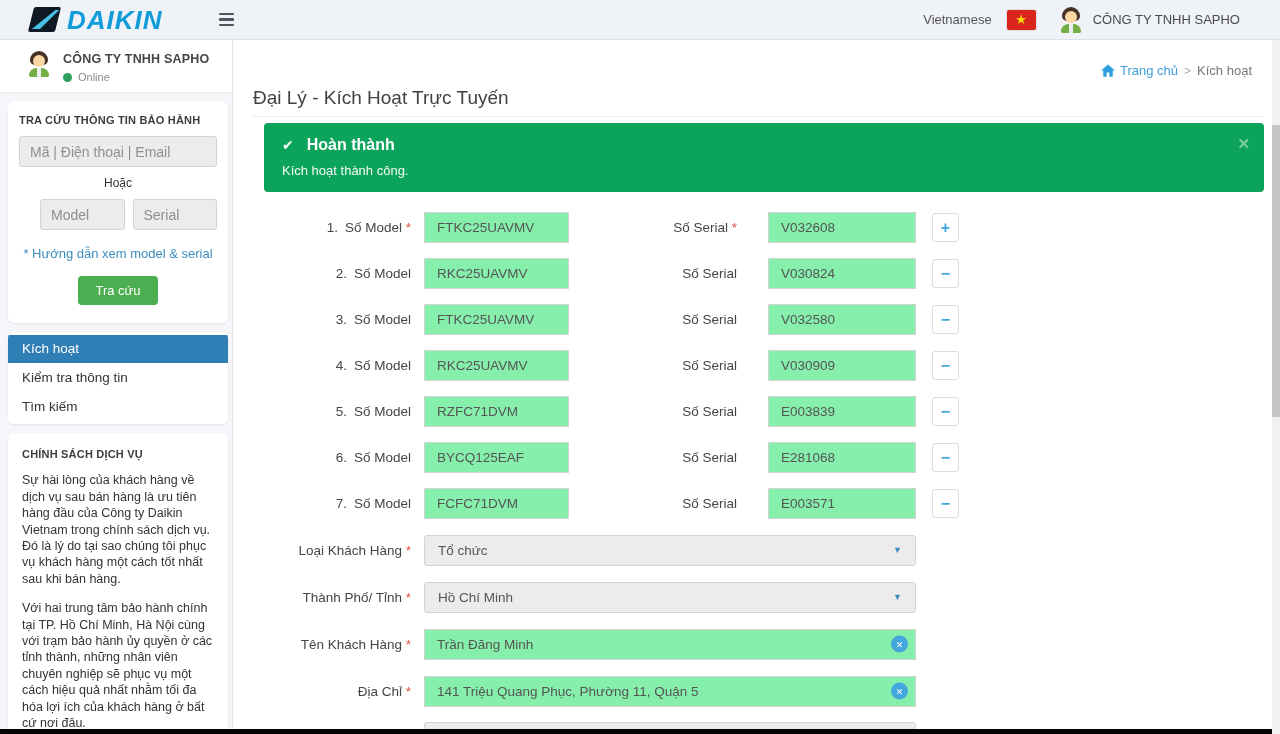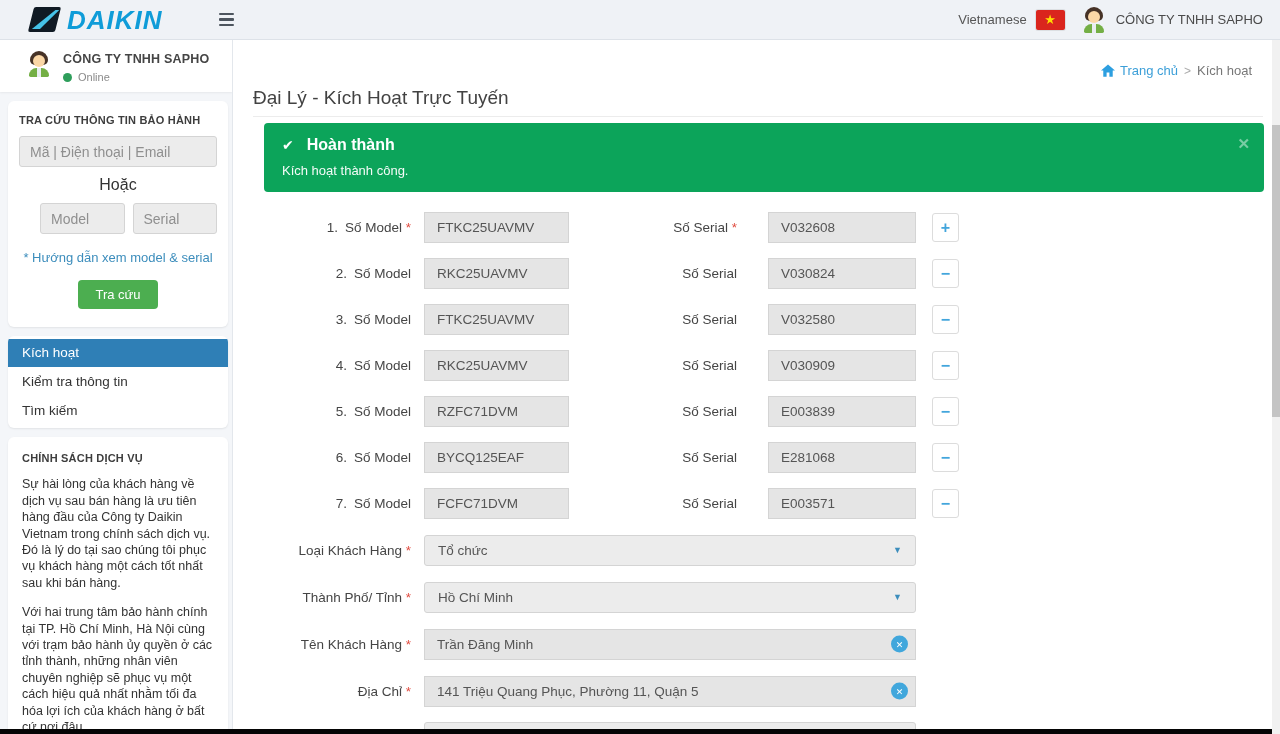--- a/index.html
+++ b/index.html
@@ -8,21 +8,21 @@
   .screen { position:relative; width:1280px; height:734px; overflow:hidden; }
 
   
   .topbar { height:40px; background:#eff2f6; border-bottom:1px solid #dde2e8; display:flex; align-items:center; position:relative; z-index:5; }
   .brand { display:flex; align-items:center; gap:9px; padding-left:31px; width:188px; }
   .brand-mark { width:27px; height:25px; background:#101a24; transform:skewX(-14deg); border-radius:2px; position:relative; overflow:hidden; flex:0 0 auto; }
   .brand-swoosh { position:absolute; inset:0; background:#45c2e8; clip-path:polygon(12% 88%, 82% 12%, 96% 12%, 42% 88%); }
   .brand-text { font-size:26px; font-weight:bold; font-style:italic; color:#0f9cd8; letter-spacing:1px; line-height:1; }
   .hamburger { margin-left:31px; width:15px; height:13px; display:flex; flex-direction:column; justify-content:space-between; background:none; border:none; cursor:pointer; }
   .hamburger span { display:block; height:2.4px; background:#4d555e; border-radius:1px; }
-  .topbar-right { margin-left:auto; display:flex; align-items:center; padding-right:17px; gap:7px;text-align:center; }
+  .topbar-right { margin-left:auto; display:flex; align-items:center; padding-right:40px; gap:13px;text-align:center; }
   .lang-label { font-size:13px; color:#555; margin-right:2px; }
   .flag { width:29px; height:20px; background:#da251d; border-radius:2px; display:flex; align-items:center; justify-content:center; box-shadow:0 0 0 1px rgba(0,0,0,.08); }
   .flag .star { color:#ffde00; font-size:13px; line-height:1; }
   .user-chip { display:flex; align-items:center; gap:9px; margin-left:9px; }
   .user-chip .name { font-size:13px; color:#4a4a4a; }
 
   
   .avatar { display:inline-block; width:26px; height:26px; position:relative; flex:0 0 auto; }
   .av-hair { position:absolute; top:0; left:4px; width:18px; height:14px; border-radius:9px 9px 5px 5px; background:#463226; }
   .av-face { position:absolute; top:4px; left:7px; width:12px; height:12px; border-radius:50%; background:#fbd7a6; }
@@ -39,21 +39,21 @@
   .user-panel .info { padding-top:1px; }
   .user-panel .company { font-size:12.5px; font-weight:bold; color:#454545; letter-spacing:.2px; }
   .user-panel .status { margin-top:5px; font-size:11px; color:#8a8a8a; display:flex; align-items:center; gap:6px; }
   .dot { width:9px; height:9px; border-radius:50%; background:#2e9e5b; display:inline-block; }
 
   .card { background:#fff; border-radius:6px; box-shadow:0 1px 2px rgba(0,0,0,.08); margin:0 4px 9px 8px; }
   .search-card { padding:13px 11px 15px; }
   .panel-title { font-size:11px; font-weight:bold; color:#3d3d3d; letter-spacing:.2px; margin-bottom:10px; }
   .s-input { width:100%; height:31px; background:#ececec; border:1px solid #d4d4d4; border-radius:3px; padding:0 10px; font-size:14px; color:#555; font-family:inherit; }
   .s-input::placeholder { color:#8f8f8f; }
-  .or-label { text-align:center; font-size:16px; color:#333; margin:9px 0; }
+  .or-label { text-align:center; font-size:12px; color:#333; margin:9px 0; }
   .ms-row { display:flex; gap:8px;margin-left:21px; }
   .ms-row .s-input { flex:1; min-width:0; }
   .guide-link { display:block; text-align:center; font-size:13px; color:#3c8dbc; text-decoration:none; margin-top:16px; }
   .search-btn { display:block; margin:15px auto 3px; background:#4cae50; color:#fff; border:none; border-radius:4px; font-size:13px; padding:7px 17px; cursor:pointer; font-family:inherit; }
 
   .menu-card { padding:3px 0; overflow:hidden; }
   .menu-item { font-size:13.5px; color:#333; padding:5px 14px; line-height:18px; cursor:pointer; }
   .menu-item.active { background:#2f7fb6; color:#fff; }
   .menu-item + .menu-item { margin-top:1px; }
 
@@ -74,21 +74,21 @@
   .alert-msg { margin-top:9px; font-size:13px; color:rgba(255,255,255,.96); }
   .alert-close { position:absolute; top:12px; right:14px; background:none; border:none; color:rgba(255,255,255,.45); font-size:15px; font-weight:bold; cursor:pointer; }
 
   
   .device-row { display:grid; grid-template-columns:171px 145px 199px 148px 43px; align-items:center; height:31px; margin-bottom:15px; }
   .cust-row   { display:grid; grid-template-columns:171px 492px; align-items:center; height:32px; margin-bottom:15px; }
   .f-label { font-size:13.5px; color:#454545; text-align:right; padding-right:13px; white-space:nowrap; }
   .f-label .num { margin-right:7px; }
   .f-label.serial { padding-right:31px; }
   .req { color:#e04b3f; }
-  .box { height:31px; background:#e5e5e5; border:1px solid #d4d4d4; border-radius:0; padding:0 12px; font-size:13.5px; color:#555; font-family:inherit; width:100%; }
+  .box { height:31px; background:#86efac; border:1px solid #d4d4d4; border-radius:0; padding:0 12px; font-size:13.5px; color:#555; font-family:inherit; width:100%; }
   .action { display:flex; justify-content:flex-end; }
   .row-btn { width:27px; height:29px; background:#fff; border:1px solid #dcdcdc; border-radius:3px; color:#42a5dc; font-size:16px; font-weight:bold; line-height:1; cursor:pointer; display:flex; align-items:center; justify-content:center; padding:0; }
   .select-box { height:31px; background:#ececec; border:1px solid #d4d4d4; border-radius:3px; display:flex; align-items:center; padding:0 13px; font-size:13.5px; color:#555; cursor:pointer; position:relative; }
   .select-box .caret { position:absolute; right:13px; top:50%; transform:translateY(-50%); color:#3c8dbc; font-size:9px; }
   .input-wrap { position:relative; }
   .clear-btn { position:absolute; right:8px; top:50%; transform:translateY(-50%); width:17px; height:17px; border-radius:50%; background:#41a7dc; color:#fff; font-size:9px; display:flex; align-items:center; justify-content:center; cursor:pointer; }
   .partial { height:12px; overflow:hidden; margin-bottom:0; }
   .partial .select-box { height:31px; }
 
   

